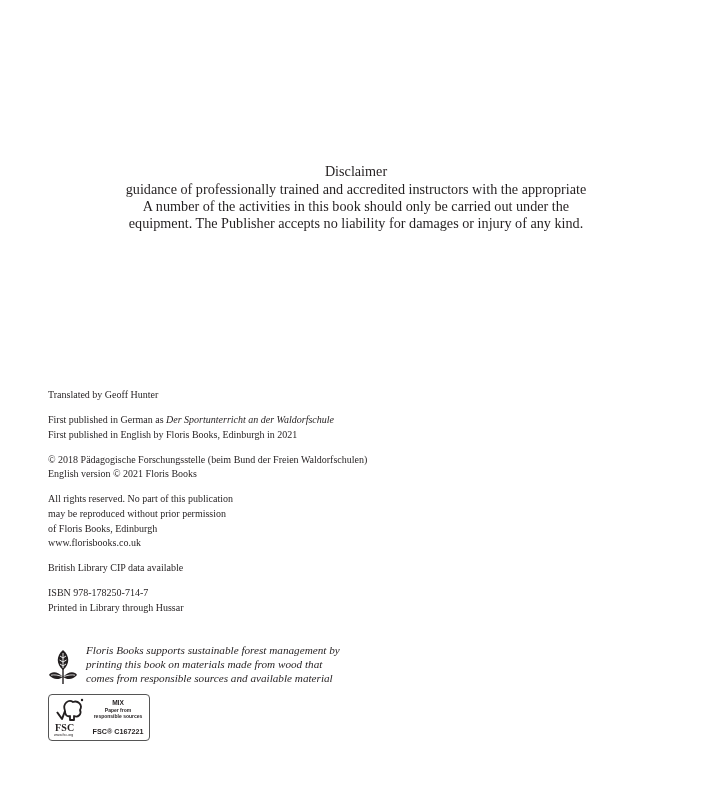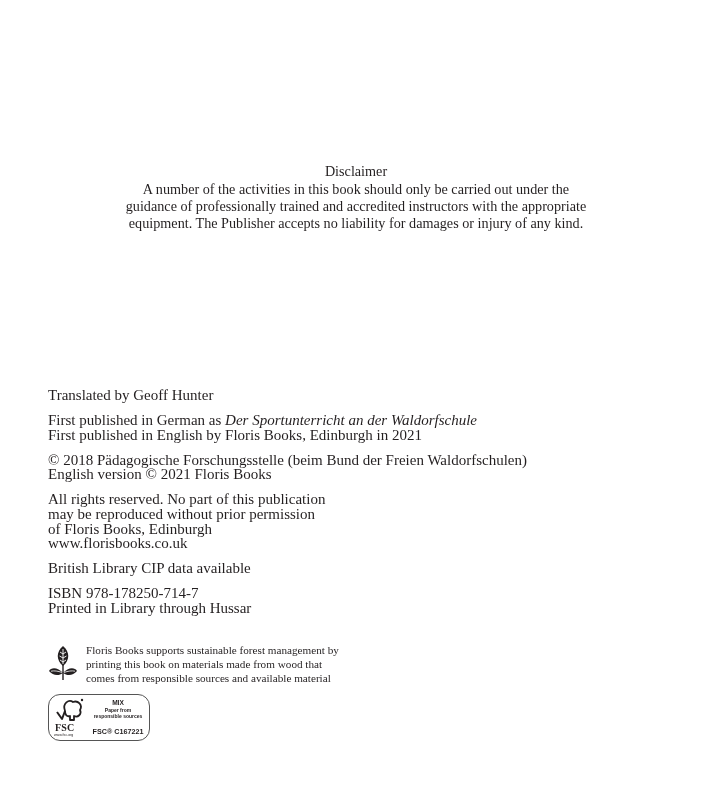--- a/index.html
+++ b/index.html
@@ -8,34 +8,34 @@
       font-family: "Liberation Serif", "DejaVu Serif", serif;
       color: #231f20;
     }
     .disclaimer {
       position: absolute; left: 100px; top: 163px; width: 512px;
       text-align: center; font-size: 14.2px; line-height: 17px;
     }
     .disclaimer .title { margin-bottom: 1px; }
     .imprint {
       position: absolute; left: 48px; top: 388px; width: 420px;
-      font-size: 15px; line-height: 14.6px;
+      font-size: 10px; line-height: 14.6px;
     }
     .imprint .block { margin-bottom: 10.5px; }
     .imprint .line { display: block; white-space: nowrap; }
     .imprint em { }
     .forest {
       position: absolute; left: 48px; top: 643px; width: 320px; height: 42px;
-      display: flex; align-items: flex-start;
+      display: flex; align-items: flex-end; font-style: italic;
     }
     .forest .leaf { width: 30px; height: 36px; margin-right: 8px; margin-top: 2px; }
     .forest .text { font-size: 11.2px; line-height: 14px; padding-top: 0px; }
     .fsc {
       position: absolute; left: 48px; top: 694px; width: 102px; height: 47px;
-      border: 1px solid #555; border-radius: 12px; box-sizing: border-box;
+      border: 1px solid #555; border-radius: 4px; box-sizing: border-box;
       display: flex; align-items: center; font-family: "Liberation Sans", "DejaVu Sans", sans-serif;
     }
     .fsc .logo { width: 40px; height: 45px; position: relative; }
     .fsc .logo svg { position: absolute; left: 4px; top: 2px; }
     .fsc .logo .fsc-word {
       position: absolute; left: 6px; top: 27px; font-family: "Liberation Serif", serif;
       font-size: 10px; font-weight: bold; letter-spacing: 0.2px;
     }
     .fsc .logo .fsc-url {
       position: absolute; left: 5px; top: 38px; font-size: 3.6px;
@@ -43,22 +43,22 @@
     .fsc .info { text-align: center; flex: 1; padding-right: 2px; }
     .fsc .mix { font-size: 6.6px; font-weight: bold; line-height: 8px; }
     .fsc .paper { font-size: 5px; line-height: 6px; font-weight: bold; }
     .fsc .code { font-size: 7.2px; font-weight: bold; line-height: 10px; margin-top: 8px; }
   </style>
 </head>
 <body>
 
 <section class="disclaimer">
   <div class="title">Disclaimer</div>
+  <div>guidance of professionally trained and accredited instructors with the appropriate</div>
   <div>A number of the activities in this book should only be carried out under the</div>
-  <div>guidance of professionally trained and accredited instructors with the appropriate</div>
   <div>equipment. The Publisher accepts no liability for damages or injury of any kind.</div>
 </section>
 
 <section class="imprint">
   <div class="block">
     <span class="line">Translated by Geoff Hunter</span>
   </div>
   <div class="block">
     <span class="line"><span>First published in German as </span><em>Der Sportunterricht an der Waldorfschule</em></span>
     <span class="line">First published in English by Floris Books, Edinburgh in 2021</span>

